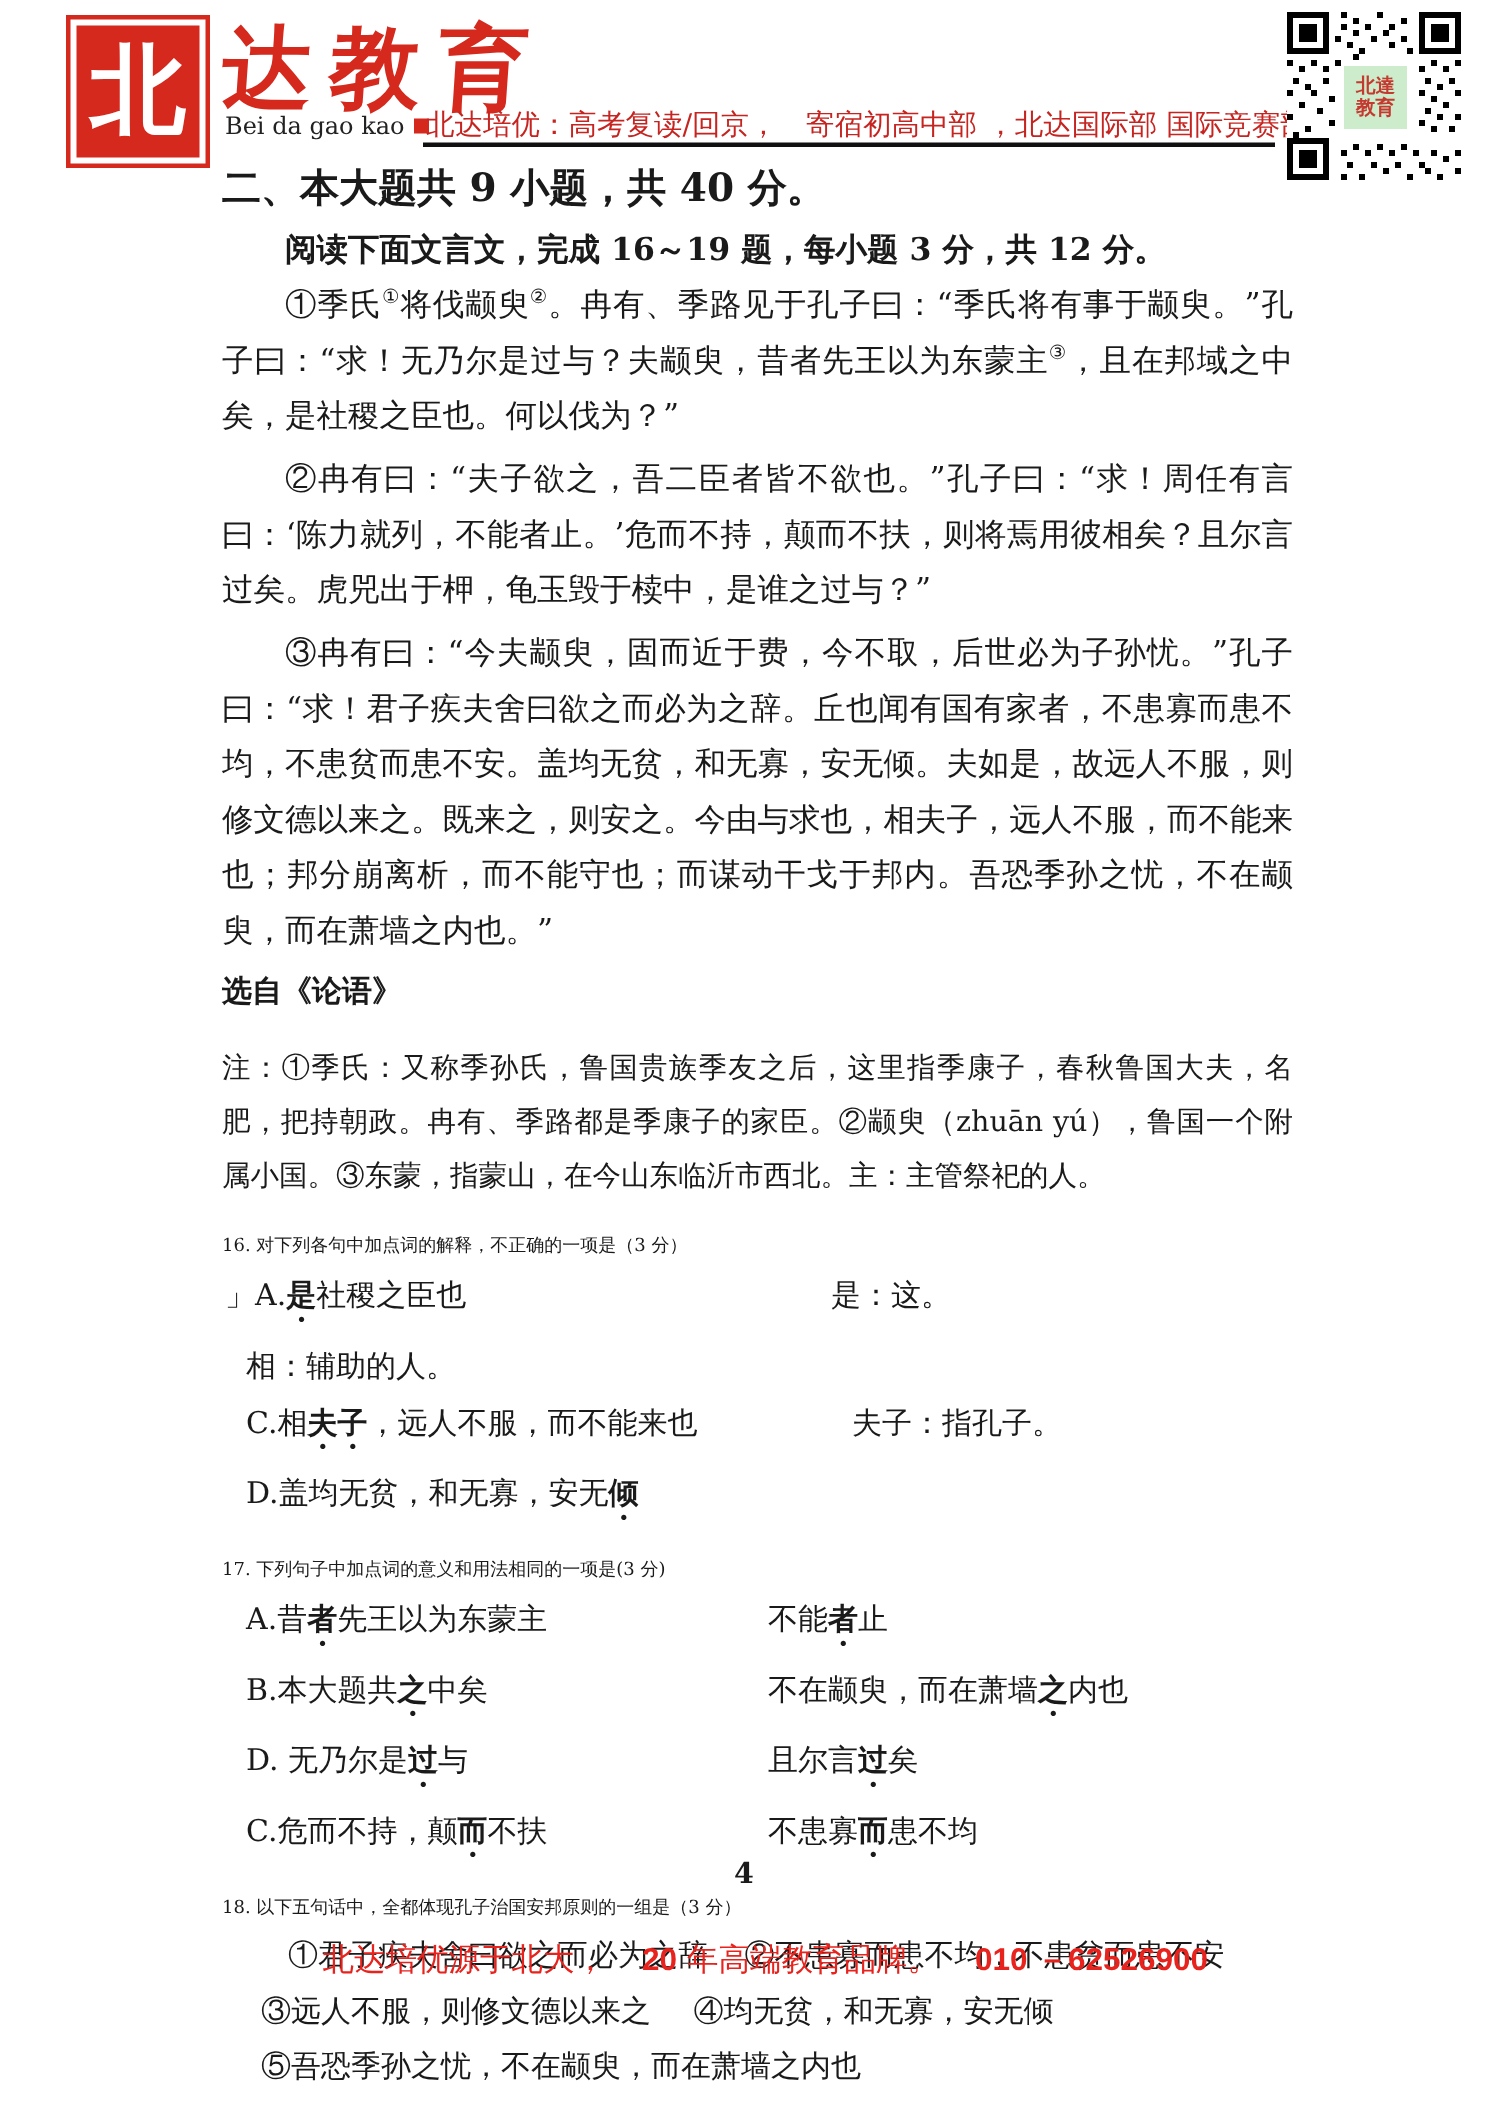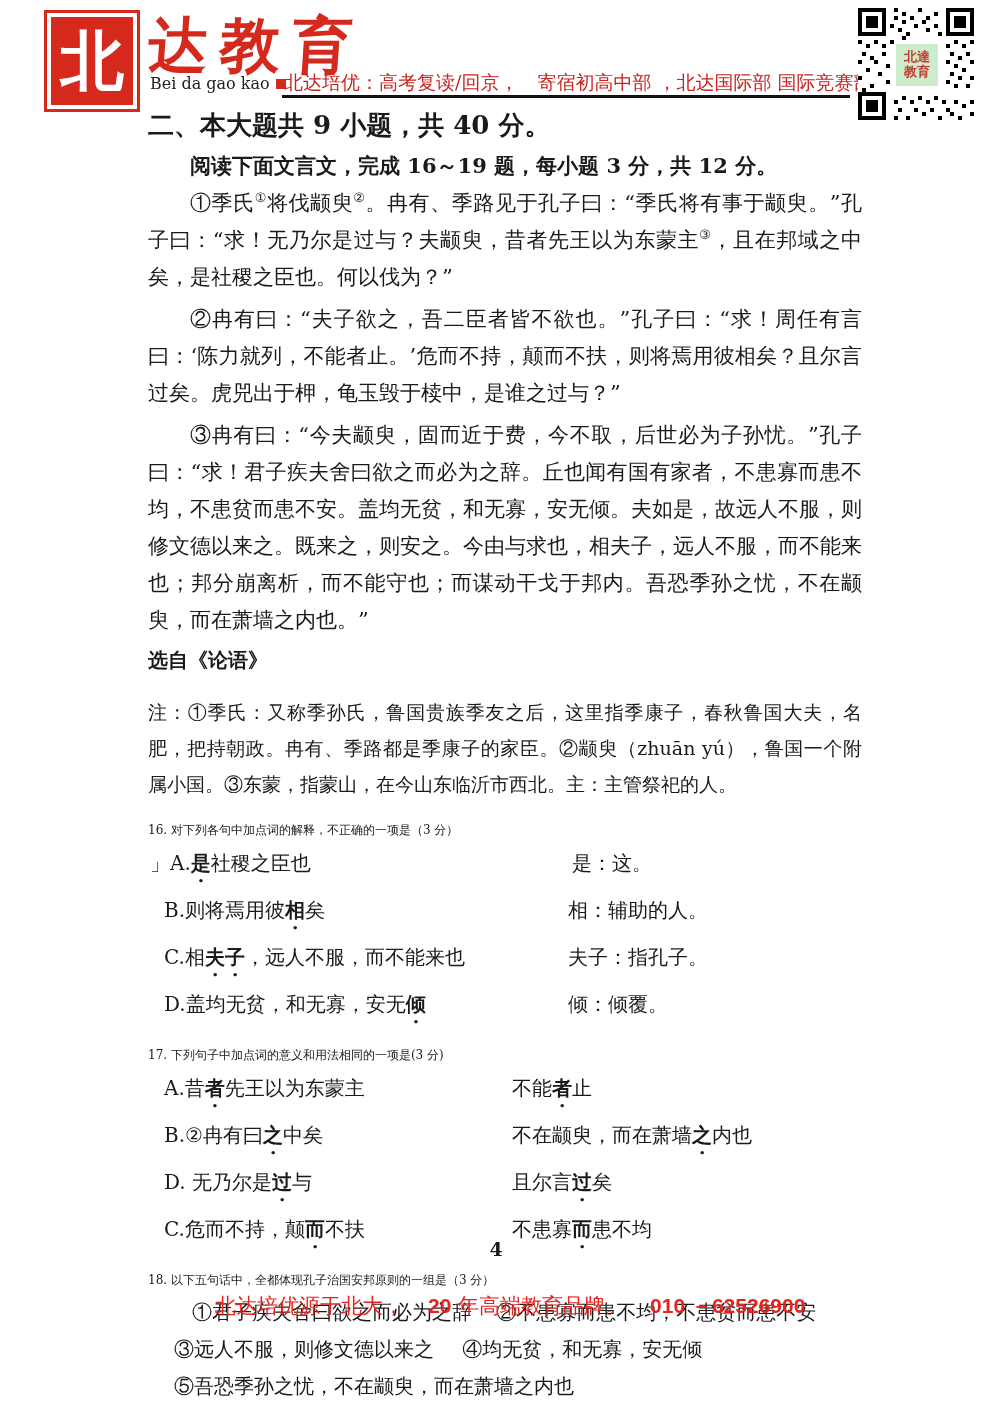--- a/index.html
+++ b/index.html
@@ -24,21 +24,21 @@
   .content{position:absolute;left:148px;top:108px;width:714px;}
   .sec-title{font-size:26px;font-weight:bold;margin:0;}
   .intro{font-size:21px;font-weight:bold;text-indent:2em;margin:9px 0 0 0;}
   .para{font-size:21px;line-height:37px;text-indent:2em;text-align:justify;margin:5px 0 0 0;}
   .sup{font-size:13px;vertical-align:super;line-height:0;}
   .source{font-size:20px;font-weight:bold;text-align:left;padding-right:18px;margin-top:8px;}
   .note{font-size:19px;line-height:36px;text-align:justify;margin-top:8px;}
   .q-block{margin-top:20px;}
   .q-title{font-size:12px;margin:0 0 2px 0;}
   .opt-row{display:flex;margin-top:10px;font-size:20px;line-height:28px;padding-left:16px;}
-  .opt-row.first{padding-left:2px;gap:18px;}
+  .opt-row.first{padding-left:2px;}
   .q16 .opt-left{width:404px;flex:none;}
   .q17 .opt-left{width:348px;flex:none;}
   .opt-right{flex:1;}
   .em-dot{font-weight:700;
     text-emphasis:filled dot;text-emphasis-position:under left;
     -webkit-text-emphasis:filled dot;-webkit-text-emphasis-position:under;}
   .q18-line{font-size:20px;margin-top:10px;padding-left:26px;}
   .cell-a{display:inline-block;width:316px;text-align:center;}
   .cell-b{display:inline-block;width:282px;}
   
@@ -88,41 +88,39 @@
     <p class="source">选自《论语》</p>
     <p class="note">注：①季氏：又称季孙氏，鲁国贵族季友之后，这里指季康子，春秋鲁国大夫，名肥，把持朝政。冉有、季路都是季康子的家臣。②颛臾（zhuān yú），鲁国一个附属小国。③东蒙，指蒙山，在今山东临沂市西北。主：主管祭祀的人。</p>
 
     <div class="q-block q16">
       <p class="q-title">16. 对下列各句中加点词的解释，不正确的一项是（3 分）</p>
       <div class="opt-row first">
         <span class="opt-left"><span>」A.</span><span class="em-dot">是</span><span>社稷之臣也</span></span>
         <span class="opt-right">是：这。</span>
       </div>
       <div class="opt-row">
-        <span class="opt-left"><span>B.则将焉用彼</span><span class="em-dot">相</span><span>矣</span></span>
         <span class="opt-right">相：辅助的人。</span>
       </div>
       <div class="opt-row">
         <span class="opt-left"><span>C.相</span><span class="em-dot">夫子</span><span>，远人不服，而不能来也</span></span>
         <span class="opt-right">夫子：指孔子。</span>
       </div>
       <div class="opt-row">
         <span class="opt-left"><span>D.盖均无贫，和无寡，安无</span><span class="em-dot">倾</span></span>
-        <span class="opt-right">倾：倾覆。</span>
       </div>
     </div>
 
     <div class="q-block q17">
       <p class="q-title">17. 下列句子中加点词的意义和用法相同的一项是(3 分)</p>
       <div class="opt-row">
         <span class="opt-left"><span>A.昔</span><span class="em-dot">者</span><span>先王以为东蒙主</span></span>
         <span class="opt-right"><span>不能</span><span class="em-dot">者</span><span>止</span></span>
       </div>
       <div class="opt-row">
-        <span class="opt-left"><span>B.②冉有曰</span><span class="em-dot">之</span><span>中矣</span></span>
+        <span class="opt-left"><span>B.本大题共</span><span class="em-dot">之</span><span>中矣</span></span>
         <span class="opt-right"><span>不在颛臾，而在萧墙</span><span class="em-dot">之</span><span>内也</span></span>
       </div>
       <div class="opt-row">
         <span class="opt-left"><span>D. 无乃尔是</span><span class="em-dot">过</span><span>与</span></span>
         <span class="opt-right"><span>且尔言</span><span class="em-dot">过</span><span>矣</span></span>
       </div>
       <div class="opt-row">
         <span class="opt-left"><span>C.危而不持，颠</span><span class="em-dot">而</span><span>不扶</span></span>
         <span class="opt-right"><span>不患寡</span><span class="em-dot">而</span><span>患不均</span></span>
       </div>

